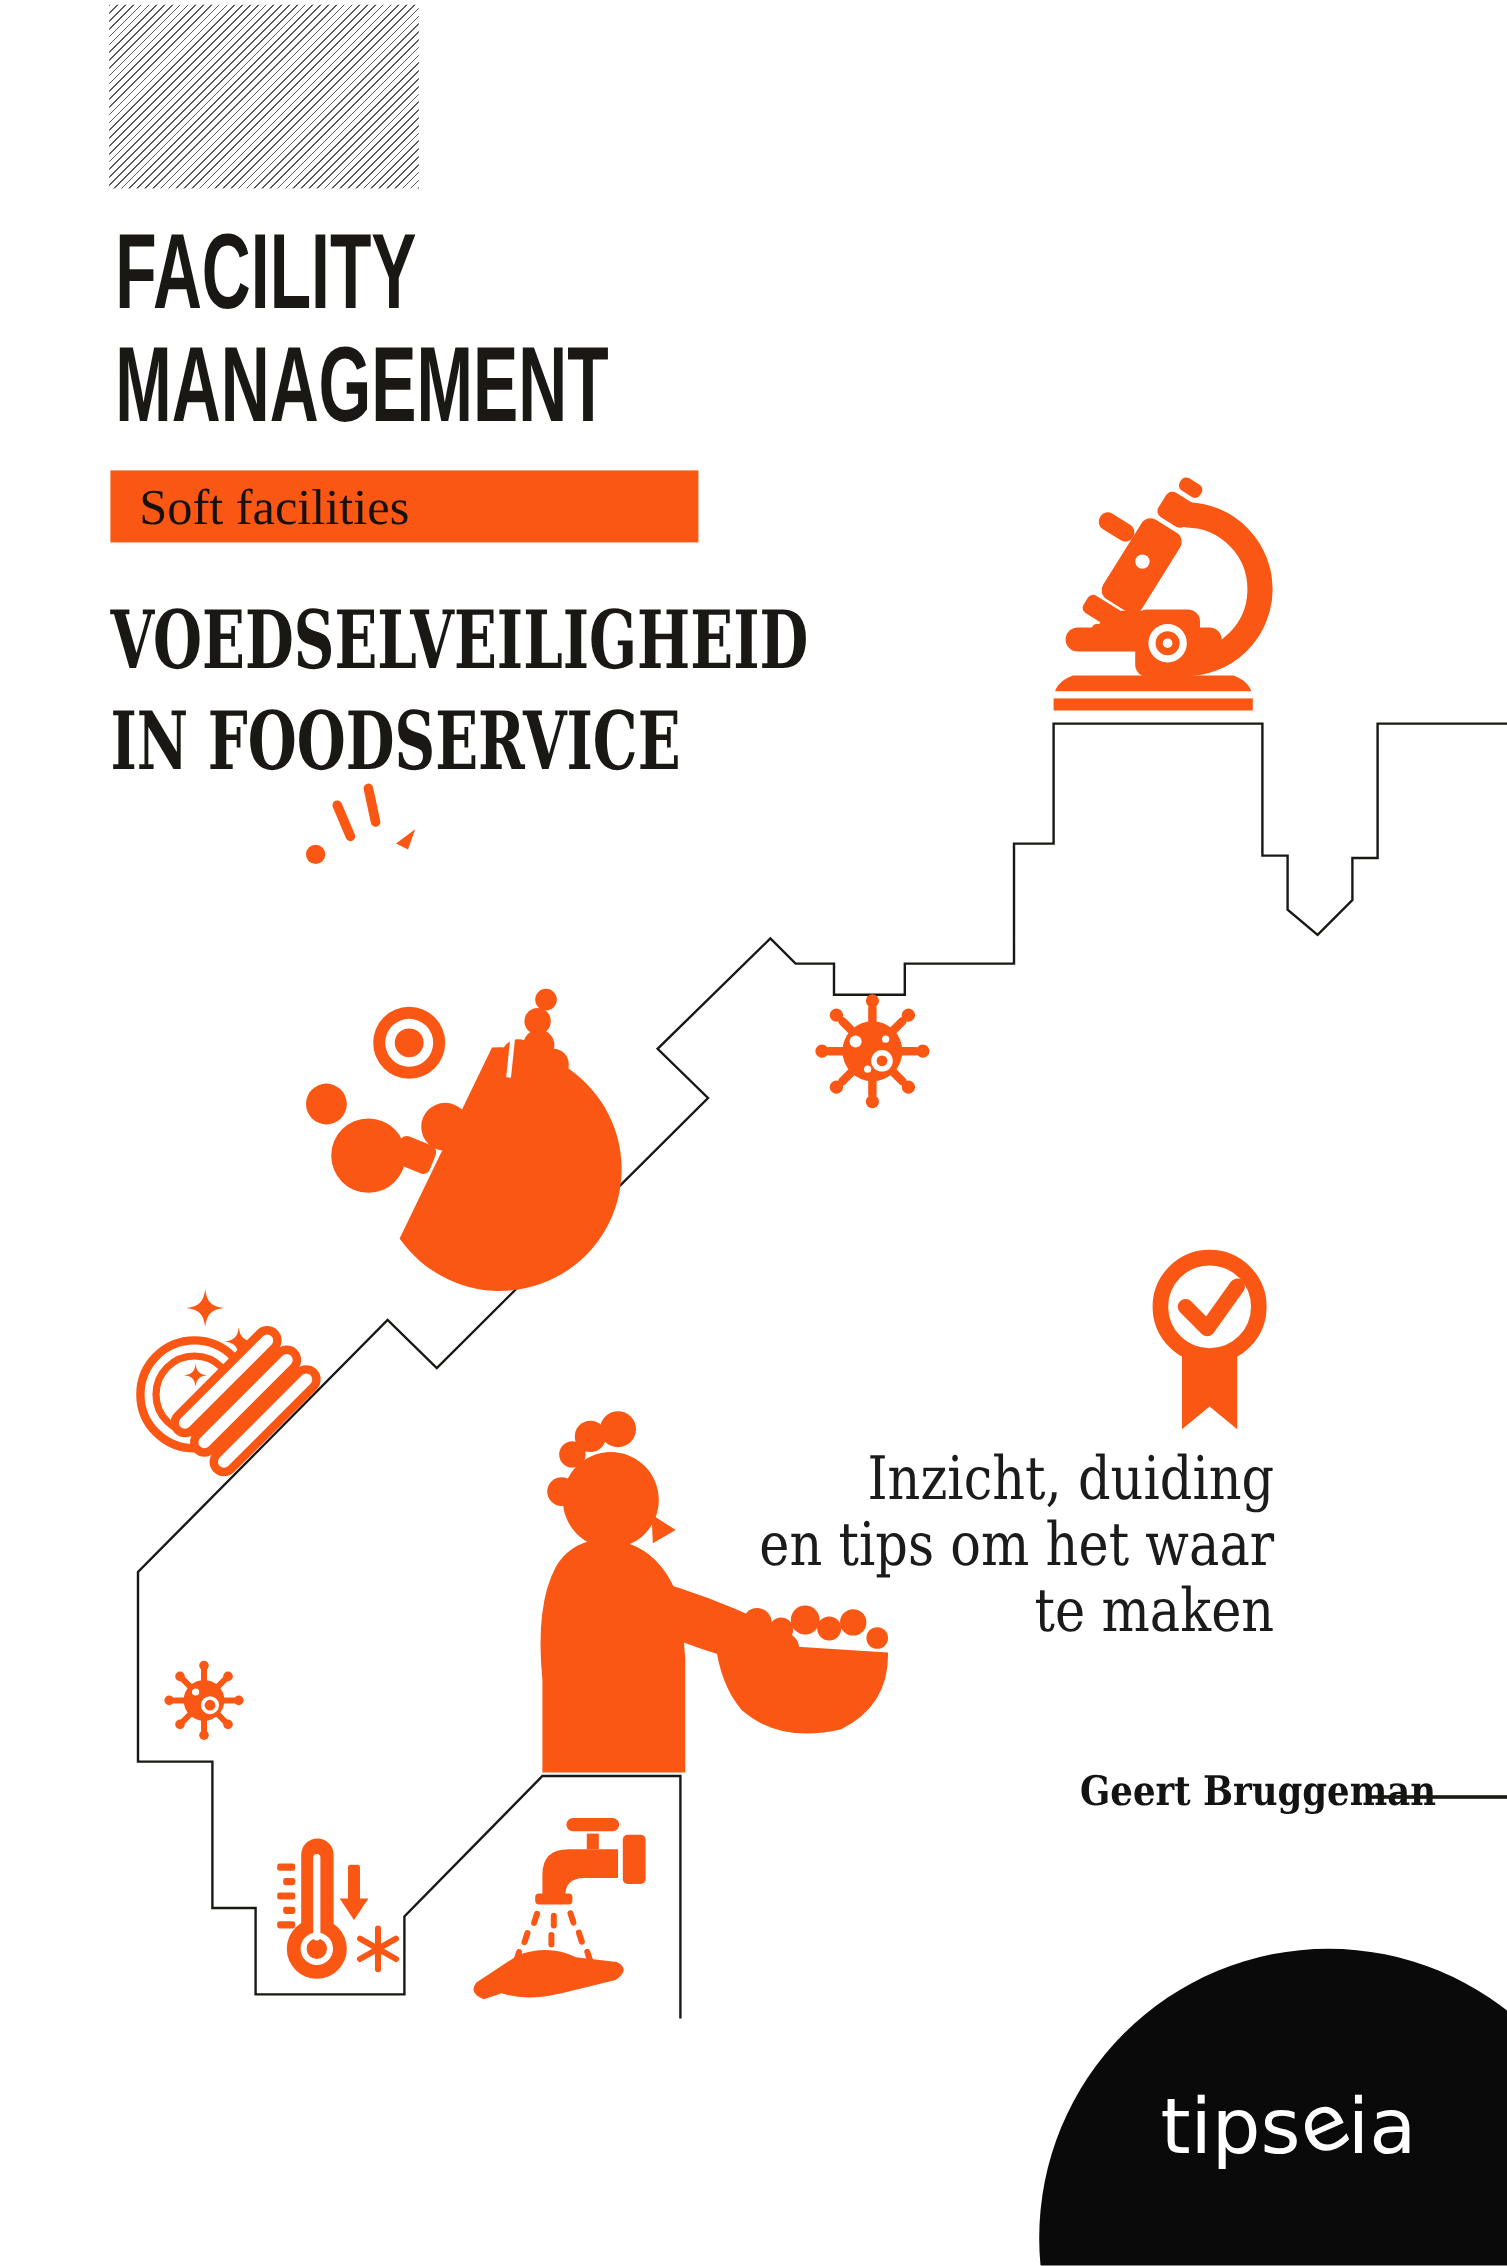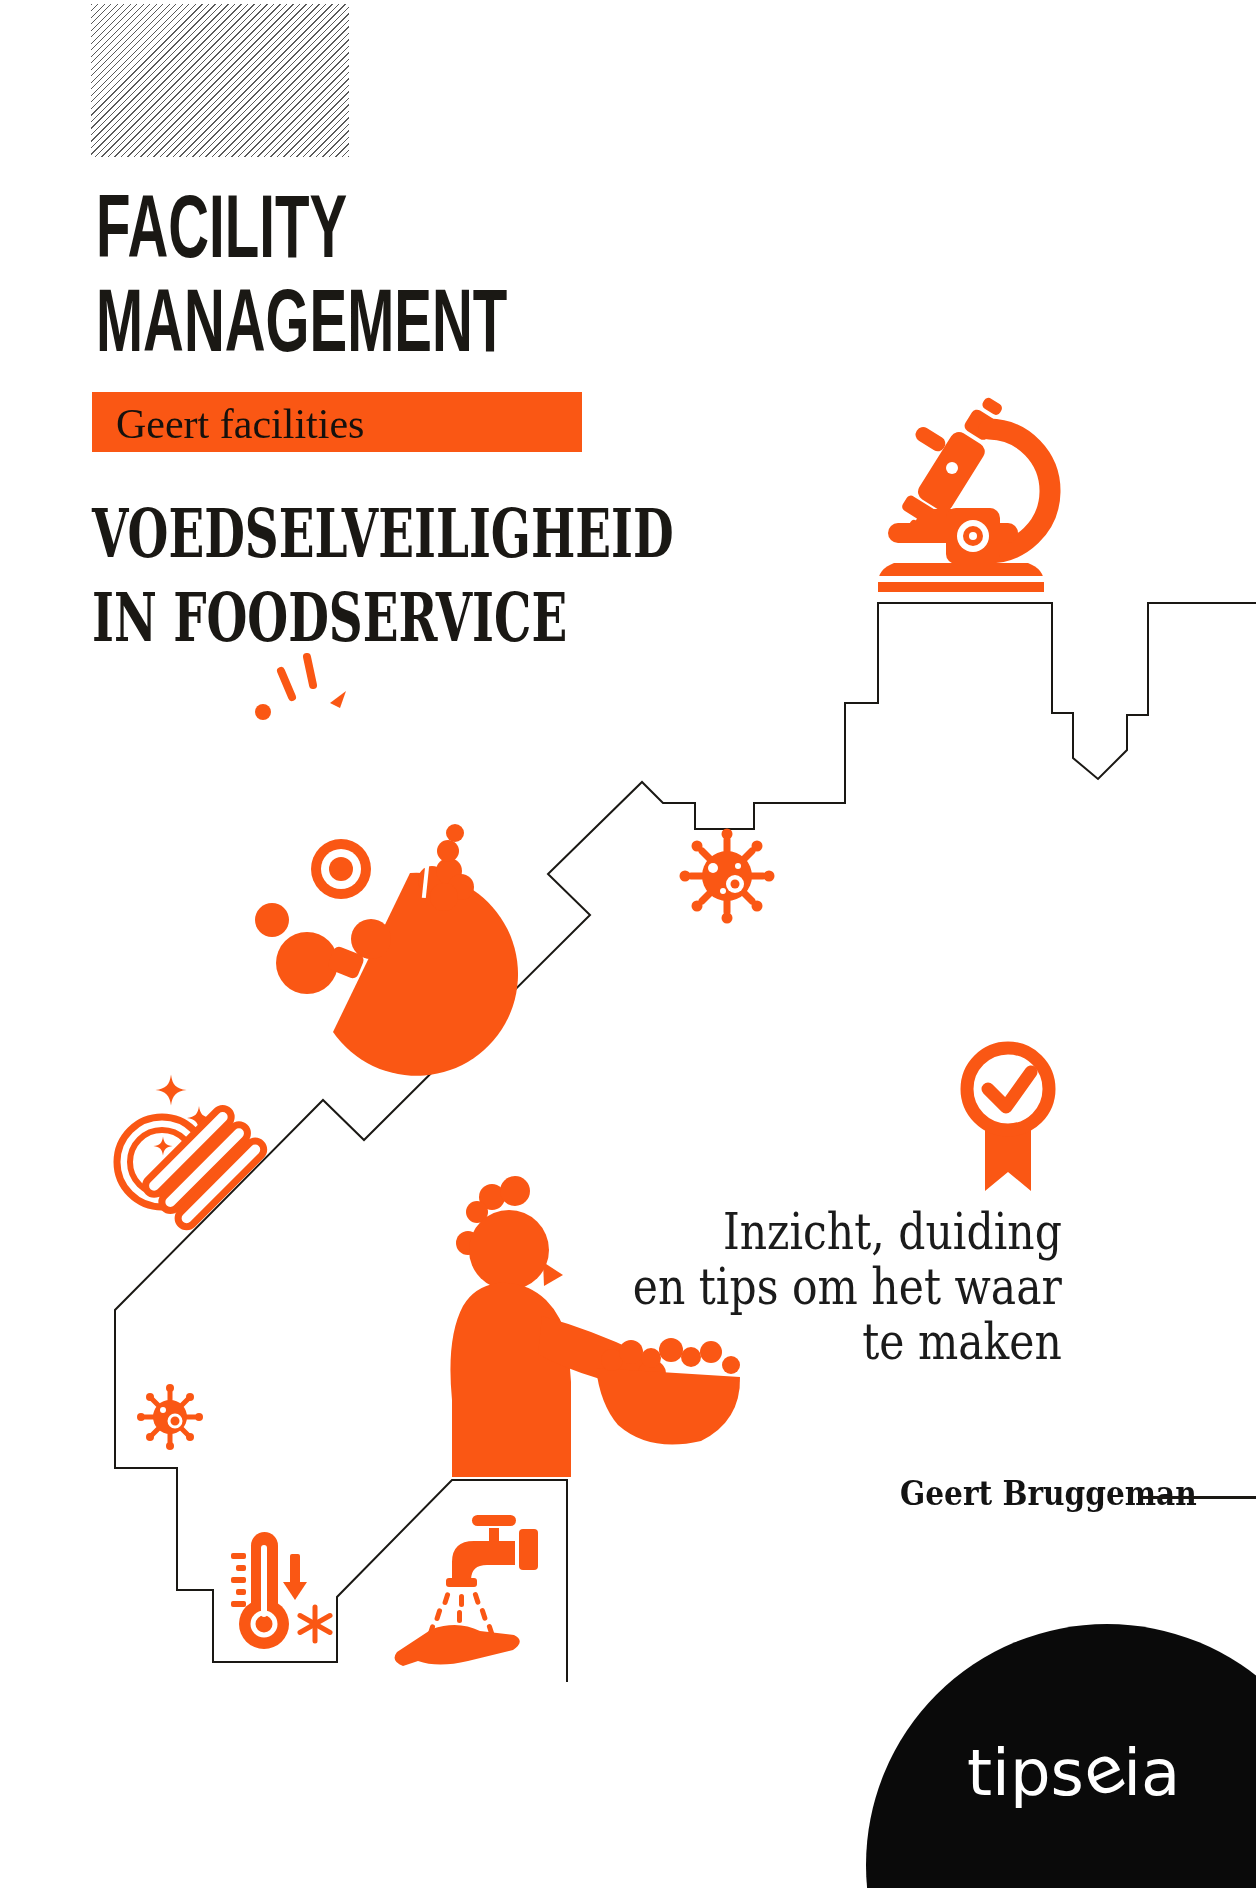--- a/index.html
+++ b/index.html
@@ -73,21 +73,21 @@
 </style>
 </head>
 <body>
 
 <div class="abs hatch"></div>
 
 <div class="abs series-line l1">FACILITY</div>
 <div class="abs series-line l2">MANAGEMENT</div>
 
 <div class="abs band"></div>
-<div class="abs band-label">Geert facilities</div>
+<div class="abs band-label">Soft facilities</div>
 
 <div class="abs main-title-line l1">VOEDSELVEILIGHEID</div>
 <div class="abs main-title-line l2">IN FOODSERVICE</div>
 
 <svg class="abs art" width="1256" height="1888" viewBox="0 0 1256 1888" xmlns="http://www.w3.org/2000/svg">
 
   <path fill="none" stroke="var(--ink)" stroke-width="2" stroke-linejoin="miter" d="M1256 603 L1148 603 1148 715 1127 715 1127 750 1098 779 1073 758 1073 713 1052 713 1052 603 878 603 878 703 845 703 845 803 754 803 754 829 695 829 695 803 663 803 642 782 548 874 590 915 364 1140 323 1100 115 1310 115 1468 177 1468 177 1590 213 1590 213 1662 337 1662 337 1597 452 1480 567 1480 567 1682"></path>
 
   <g fill="currentColor">
     <g transform="rotate(32 950 472)">

